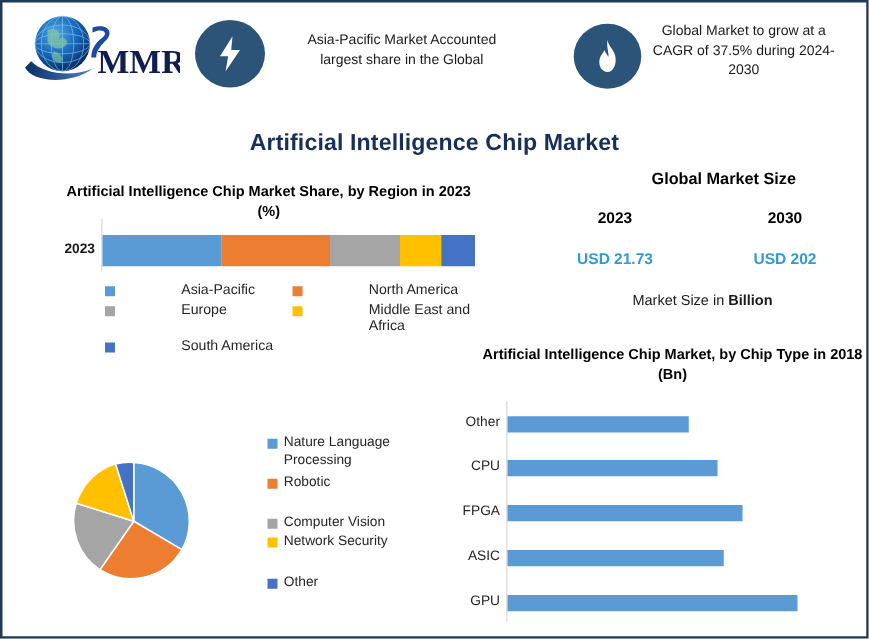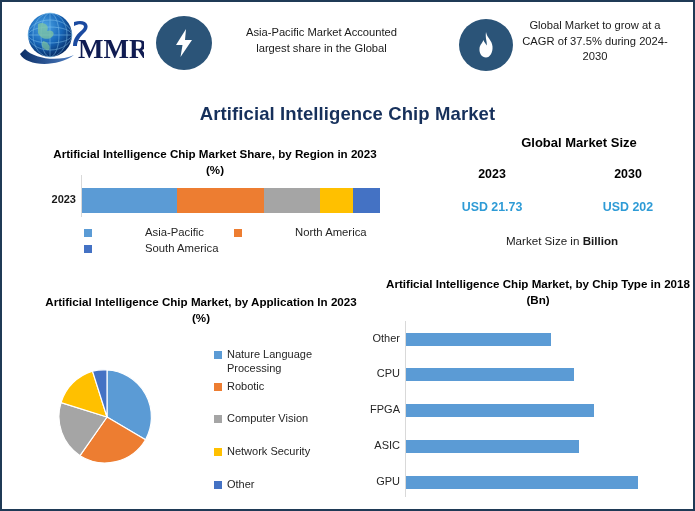--- a/index.html
+++ b/index.html
@@ -207,37 +207,46 @@
       <div class="legend-item">
         <span class="sw" style="background:#5B9BD5;"></span>
         <span class="legend-lbl">Asia-Pacific</span>
       </div>
       <div class="legend-item">
         <span class="sw" style="background:#ED7D31;"></span>
         <span class="legend-lbl">North America</span>
       </div>
     </div>
     <div class="legend-row">
+      <div class="legend-item">
+        <span class="sw" style="background:#A5A5A5;"></span>
+        <span class="legend-lbl">Europe</span>
+      </div>
+      <div class="legend-item">
+        <span class="sw" style="background:#FFC000;"></span>
+        <span class="legend-lbl">Middle East and Africa</span>
+      </div>
+    </div>
+    <div class="legend-row">
       <div class="legend-item full">
         <span class="sw" style="background:#4472C4;"></span>
         <span class="legend-lbl">South America</span>
       </div>
     </div>
   </div>
 
   <div class="gms-title">Global Market Size</div>
   <div class="gms-year" style="left:430px;width:120px;">2023</div>
   <div class="gms-year" style="left:566px;width:120px;">2030</div>
   <div class="gms-val" style="left:430px;width:120px;">USD 21.73</div>
   <div class="gms-val" style="left:566px;width:120px;">USD 202</div>
   <div class="gms-foot">
     <span>Market Size in </span><b>Billion</b>
   </div>
 
-  <div class="panel-title" style="left:18px;top:292px;width:320px;">Artificial Intelligence Chip Market, by Application In 2023 (%)</div>
 
   <div class="pie-wrap">
     <svg width="98" height="98" viewBox="0 0 100 100">
 
       <path d="M50 50 L50 2 A48 48 0 0 1 89.3 73.2 Z" fill="#5B9BD5" stroke="#ffffff" stroke-width="1.2"></path>
       <path d="M50 50 L89.3 73.2 A48 48 0 0 1 22.4 89.5 Z" fill="#ED7D31" stroke="#ffffff" stroke-width="1.2"></path>
       <path d="M50 50 L22.4 89.5 A48 48 0 0 1 3.1 35.3 Z" fill="#A5A5A5" stroke="#ffffff" stroke-width="1.2"></path>
       <path d="M50 50 L3.1 35.3 A48 48 0 0 1 35.2 3.2 Z" fill="#FFC000" stroke="#ffffff" stroke-width="1.2"></path>
       <path d="M50 50 L35.2 3.2 A48 48 0 0 1 50 2 Z" fill="#4472C4" stroke="#ffffff" stroke-width="1.2"></path>
     </svg>
@@ -245,21 +254,21 @@
 
   <div class="pie-legend">
     <div class="pl-item" style="margin-bottom:4px;">
       <span class="sw" style="background:#5B9BD5;"></span>
       <span class="pl-lbl">Nature Language Processing</span>
     </div>
     <div class="pl-item" style="margin-bottom:18px;">
       <span class="sw" style="background:#ED7D31;"></span>
       <span class="pl-lbl">Robotic</span>
     </div>
-    <div class="pl-item" style="margin-bottom:19px;">
+    <div class="pl-item" style="margin-bottom:1px;">
       <span class="sw" style="background:#A5A5A5;"></span>
       <span class="pl-lbl">Computer Vision</span>
     </div>
     <div class="pl-item" style="margin-bottom:19px;">
       <span class="sw" style="background:#FFC000;"></span>
       <span class="pl-lbl">Network Security</span>
     </div>
     <div class="pl-item">
       <span class="sw" style="background:#4472C4;"></span>
       <span class="pl-lbl">Other</span>

